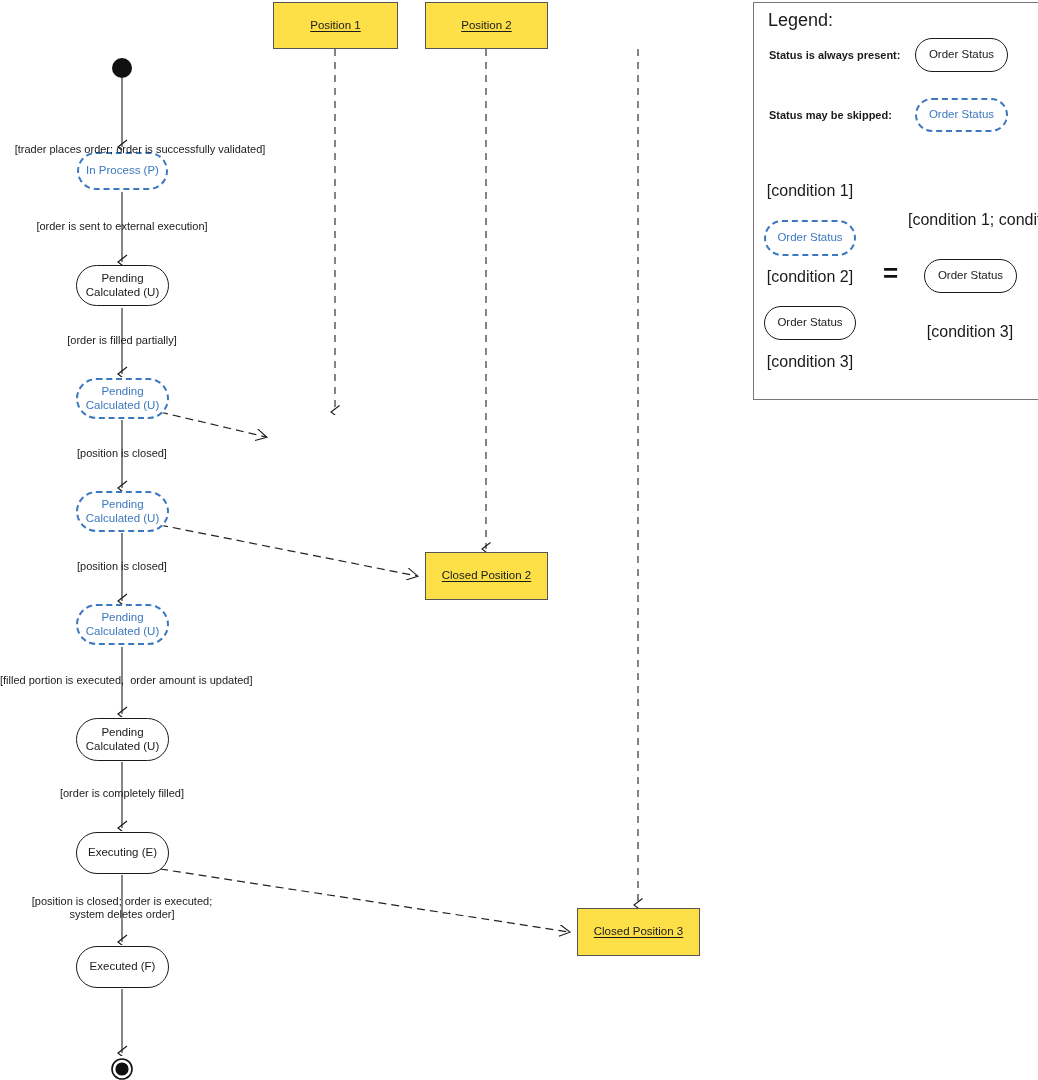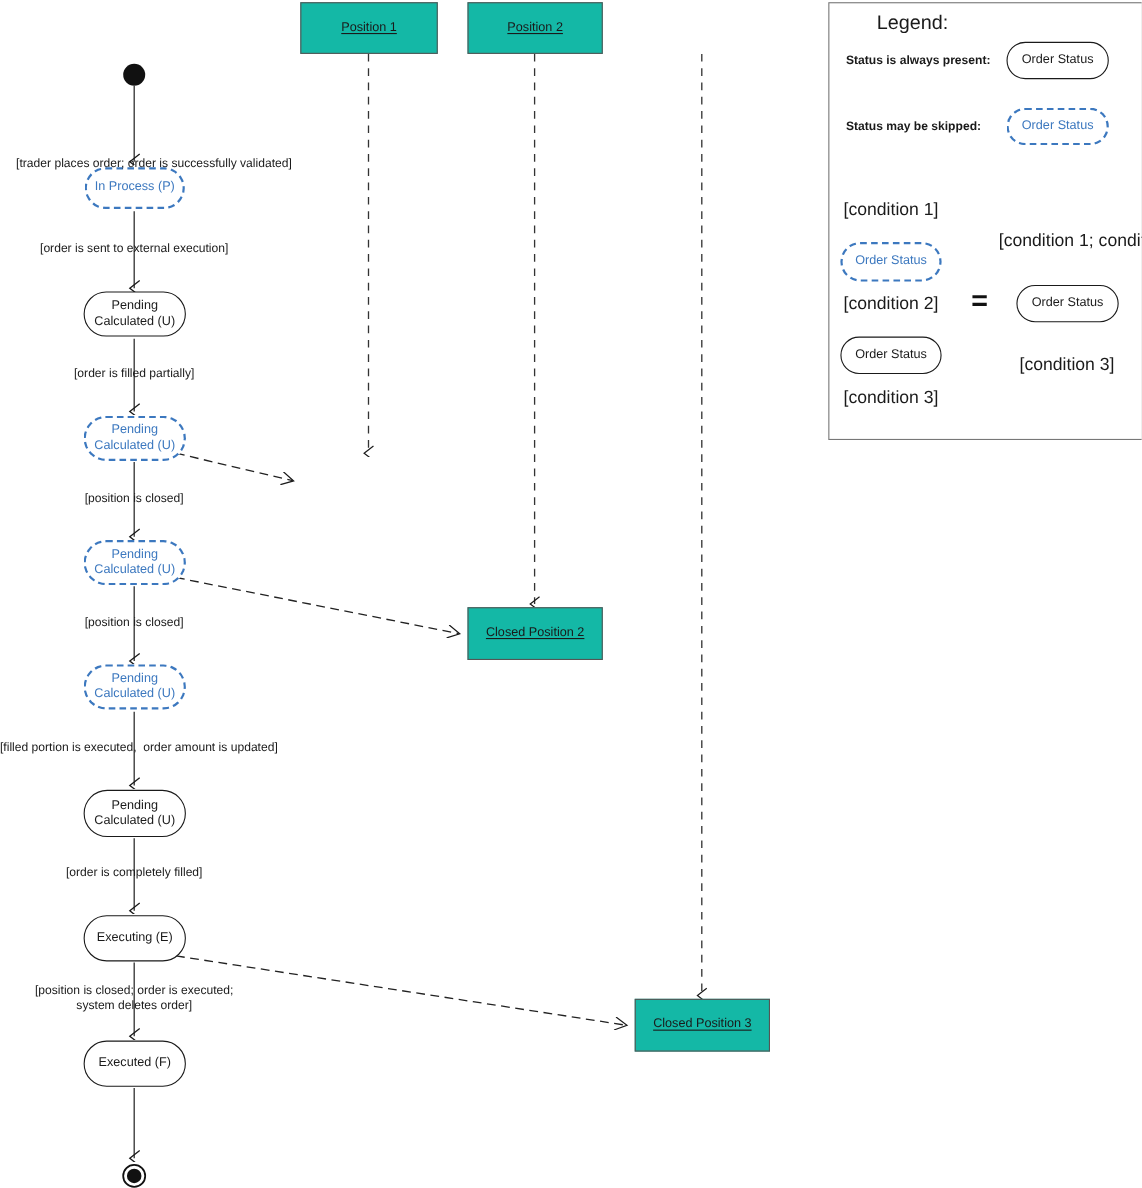--- a/index.html
+++ b/index.html
@@ -47,21 +47,21 @@
   .state-dashed {
     border: 2px dashed #3c78bf;
     border-radius: 999px;
     background: #ffffff;
     color: #3c78bf;
     font-size: 11.5px;
   }
   
   .obj-box {
     border: 1.4px solid #555555;
-    background: #14b8a6;
+    background: #fde047;
     color: #1a1a1a;
     font-size: 11.5px;
     align-items: center;
   }
   .obj-box .ul {
     text-decoration: underline;
     text-underline-offset: 2px;
   }
   
   .edge-label {
@@ -75,21 +75,20 @@
   
   .legend-frame {
     position: absolute;
     border: 1.4px solid #777777;
     background: #ffffff;
   }
   .legend-title {
     position: absolute;
     font-size: 18px;
     color: #1a1a1a;
-    margin-left: 29px;
   }
   .legend-cap {
     position: absolute;
     font-size: 11px;
     font-weight: bold;
     color: #1a1a1a;
     white-space: pre;
   }
   .legend-eq {
     position: absolute;

